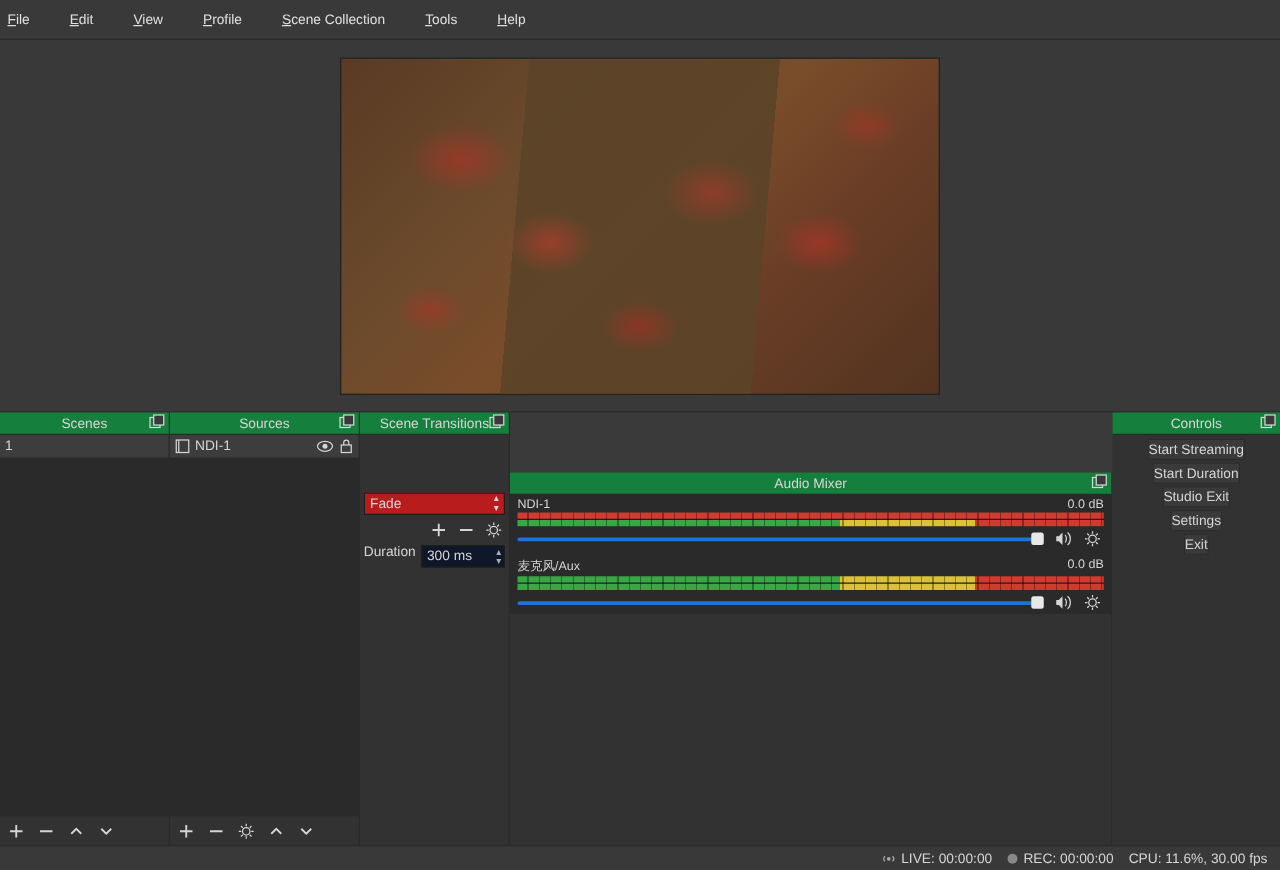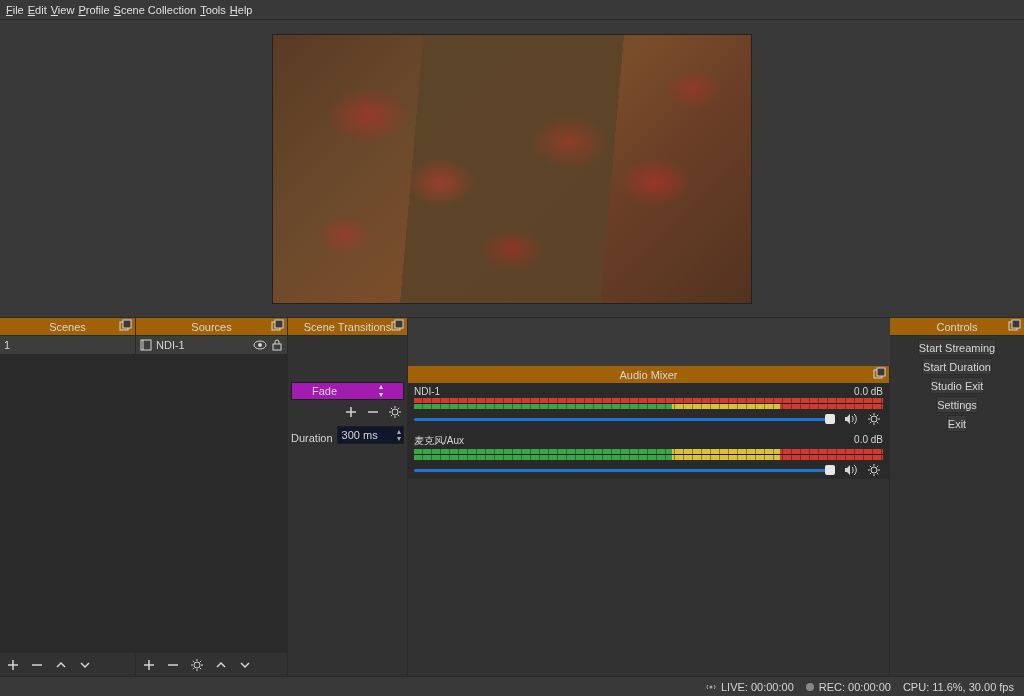--- a/index.html
+++ b/index.html
@@ -7,26 +7,26 @@
     width: 1024px; height: 696px;
     background: #393939;
     font-family: "Segoe UI", Tahoma, sans-serif;
     font-size: 11px;
     color: #d5d5d5;
     overflow: hidden;
     display: flex; flex-direction: column;
   }
   
   .menubar {
-    height: 20px;
+    height: 32px;
     background: #393939;
     border-bottom: 1px solid #2a2a2a;
     display: flex; align-items: center;
     padding-left: 6px;
-    gap: 4px;
+    gap: 32px;
   }
   .menubar span { color: #e0e0e0; cursor: default; }
   .menubar span u { text-decoration: underline; }
 
   
   .preview-area {
     flex: 0 0 297px;
     background: #393939;
     display: flex; align-items: center; justify-content: center;
   }
@@ -60,21 +60,21 @@
     border-top: 1px solid #2a2a2a;
   }
   .panel {
     display: flex; flex-direction: column;
     border-right: 1px solid #2a2a2a;
     background: #323232;
   }
   .panel:last-child { border-right: none; }
   .panel-header {
     height: 18px;
-    background: #a16207;
+    background: #15803d;
     display: flex; align-items: center; justify-content: center;
     position: relative;
     border-bottom: 1px solid #2a2a2a;
   }
   .panel-header .title { color: #d5d5d5; }
   .panel-header .popout {
     position: absolute; right: 3px; top: 1px;
     width: 14px; height: 14px;
     color: #d5d5d5;
   }
@@ -106,26 +106,26 @@
     padding: 0 4px; color:#d5d5d5;
   }
   .list-row.selected { background: #3d3d3d; }
   .sources .list-row { justify-content: space-between; }
   .source-left { display:flex; align-items:center; gap:4px; }
   .source-right { display:flex; align-items:center; gap:4px; }
 
   
   .trans-body { background:#323232; padding: 2px 3px; display:flex; flex-direction:column; gap:2px; }
   .combo {
-    height: 18px; background:#a21caf; border:1px solid #1e1e1e;
+    height: 18px; background:#b91c1c; border:1px solid #1e1e1e;
     display:flex; align-items:center; justify-content:space-between;
-    padding: 0 20px; color:#d5d5d5;
+    padding: 0 4px; color:#d5d5d5;
   }
   .trans-row { display:flex; align-items:center; justify-content:flex-end; gap:4px; height:20px;}
-  .trans-dur-row { display:flex; align-items:flex-end; gap:4px; height:20px;}
+  .trans-dur-row { display:flex; align-items:flex-start; gap:4px; height:20px;}
   .spin {
     height:18px; flex:1; background:#0f172a; border:1px solid #1e1e1e;
     display:flex; align-items:center; padding:0 4px; color:#d5d5d5;
     position:relative;
   }
   .spin .arrows { position:absolute; right:2px; top:1px; display:flex;flex-direction:column; line-height:7px; font-size:8px; color:#aaa;}
 
   
   .mixer-body { background:#2a2a2a; padding: 2px 6px 0 6px; display:flex; flex-direction:column; gap:6px;}
   .mixer-ch { display:flex; flex-direction:column; gap:1px; }

